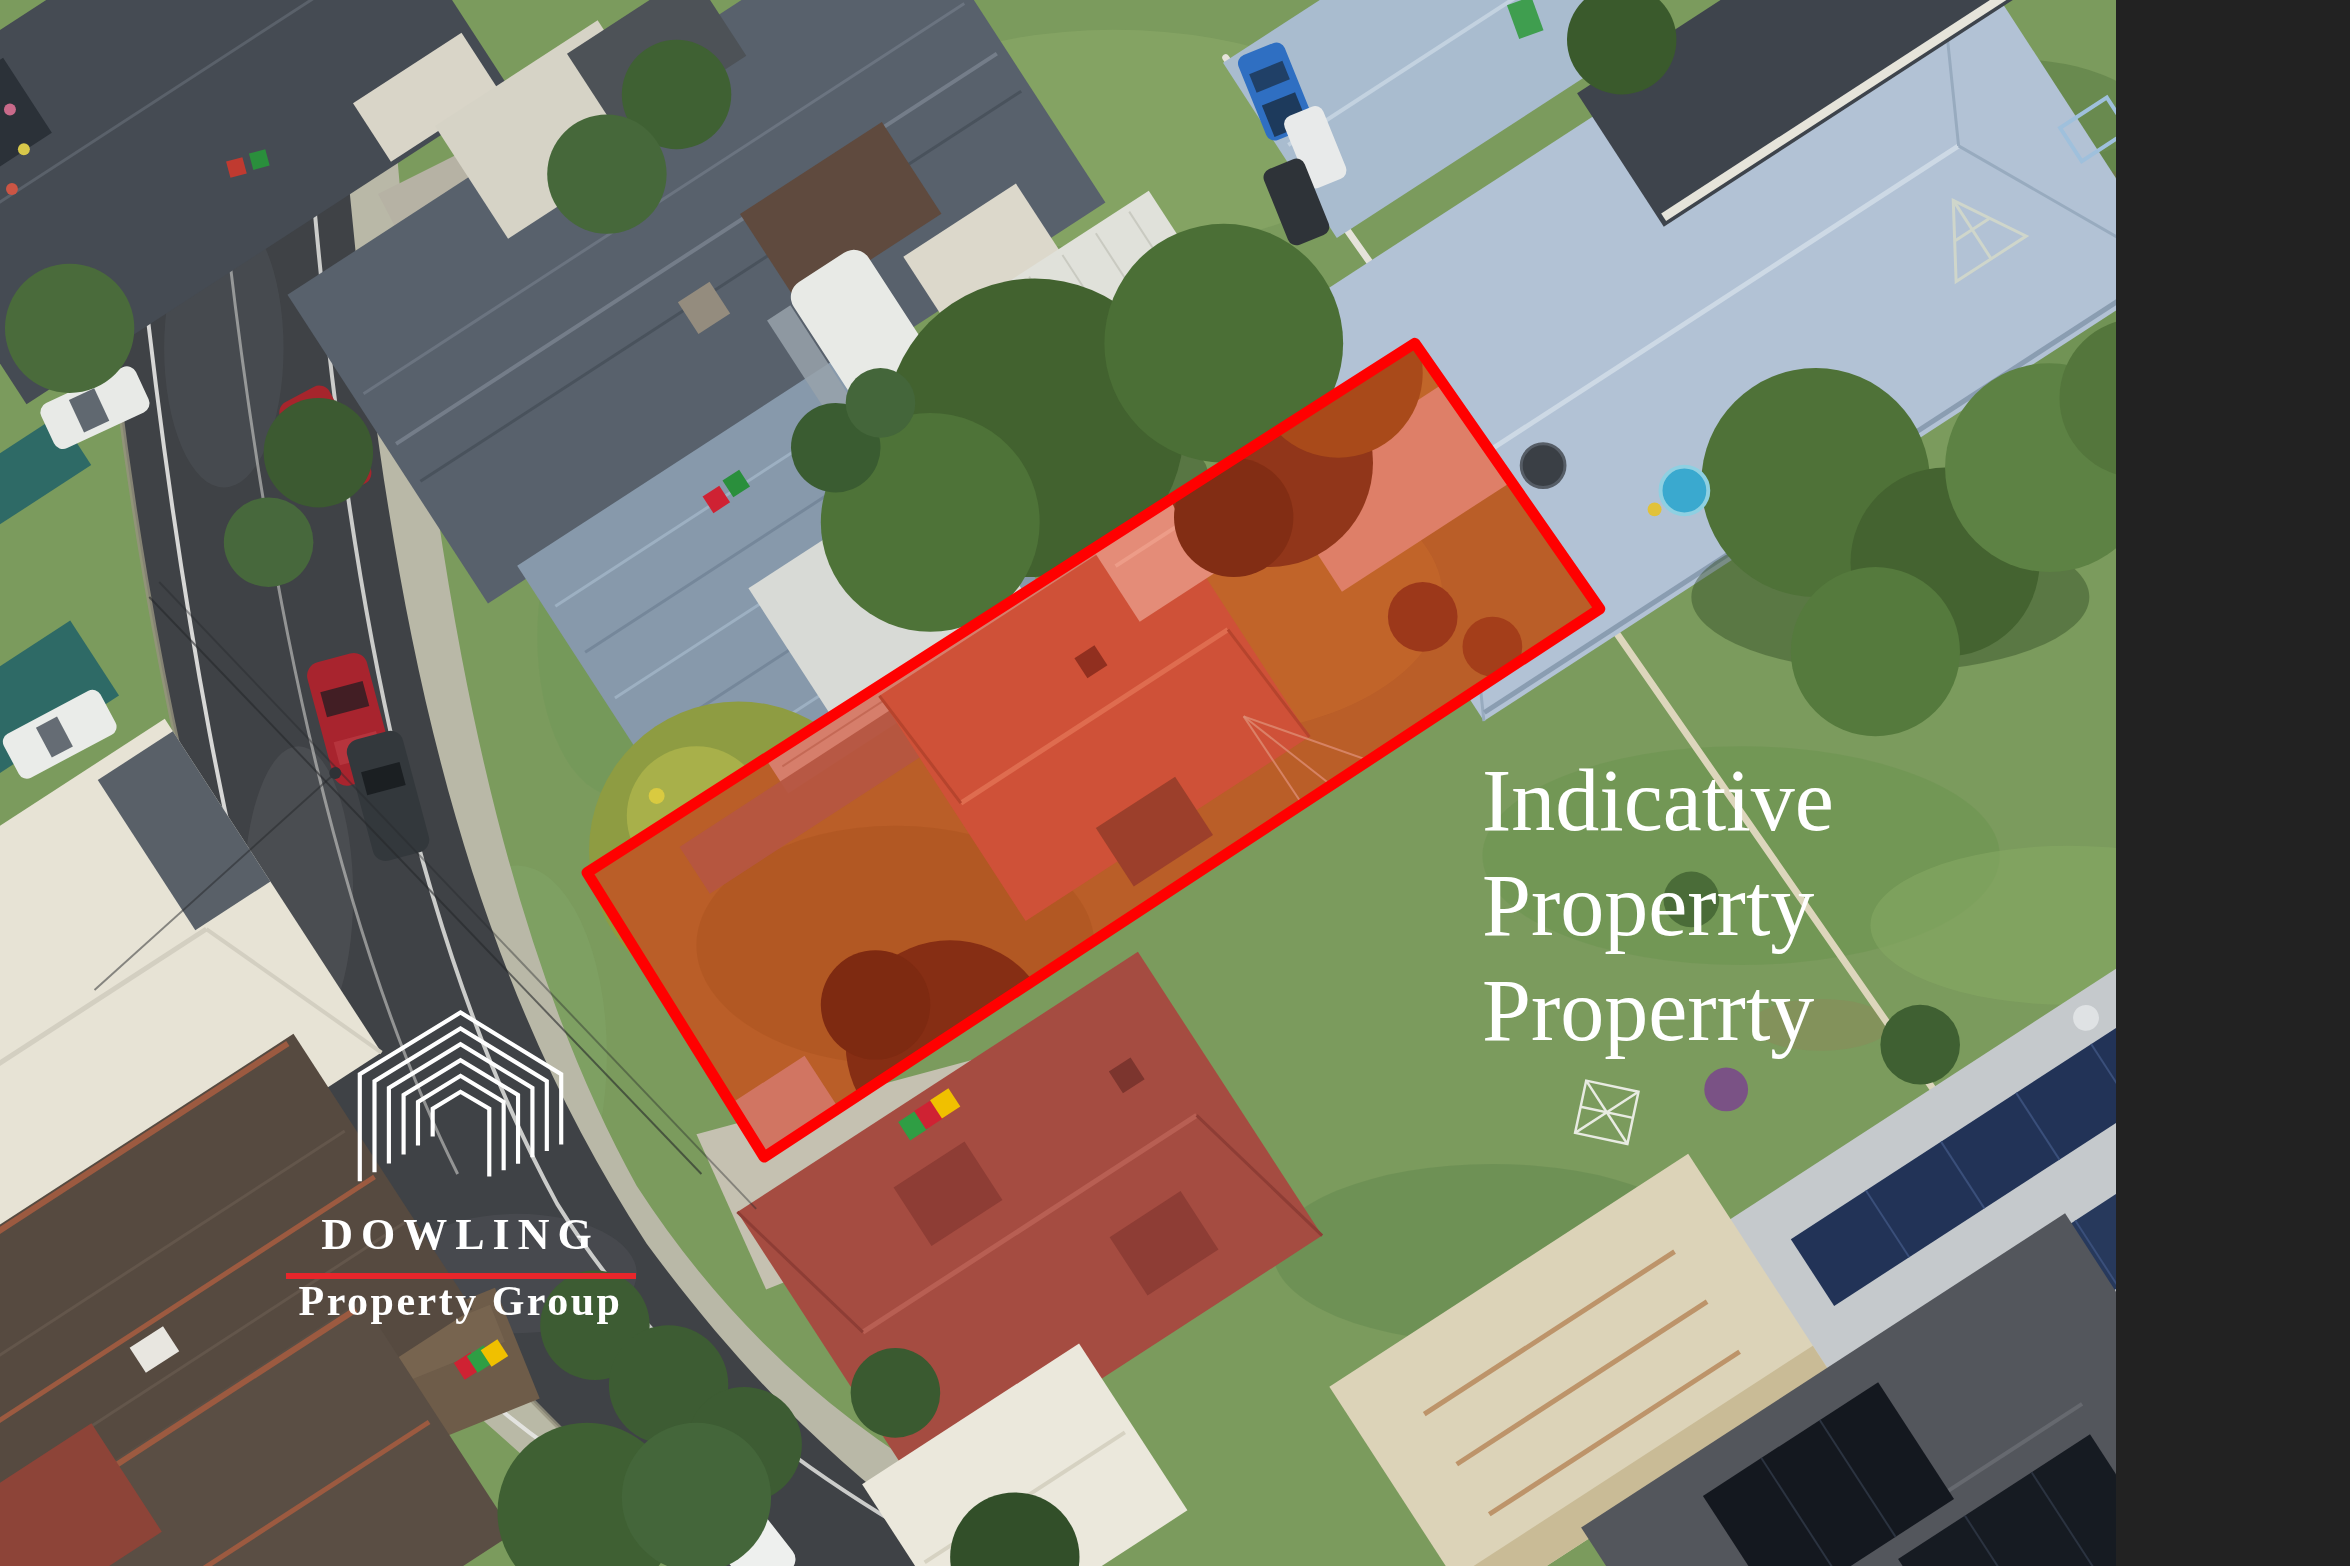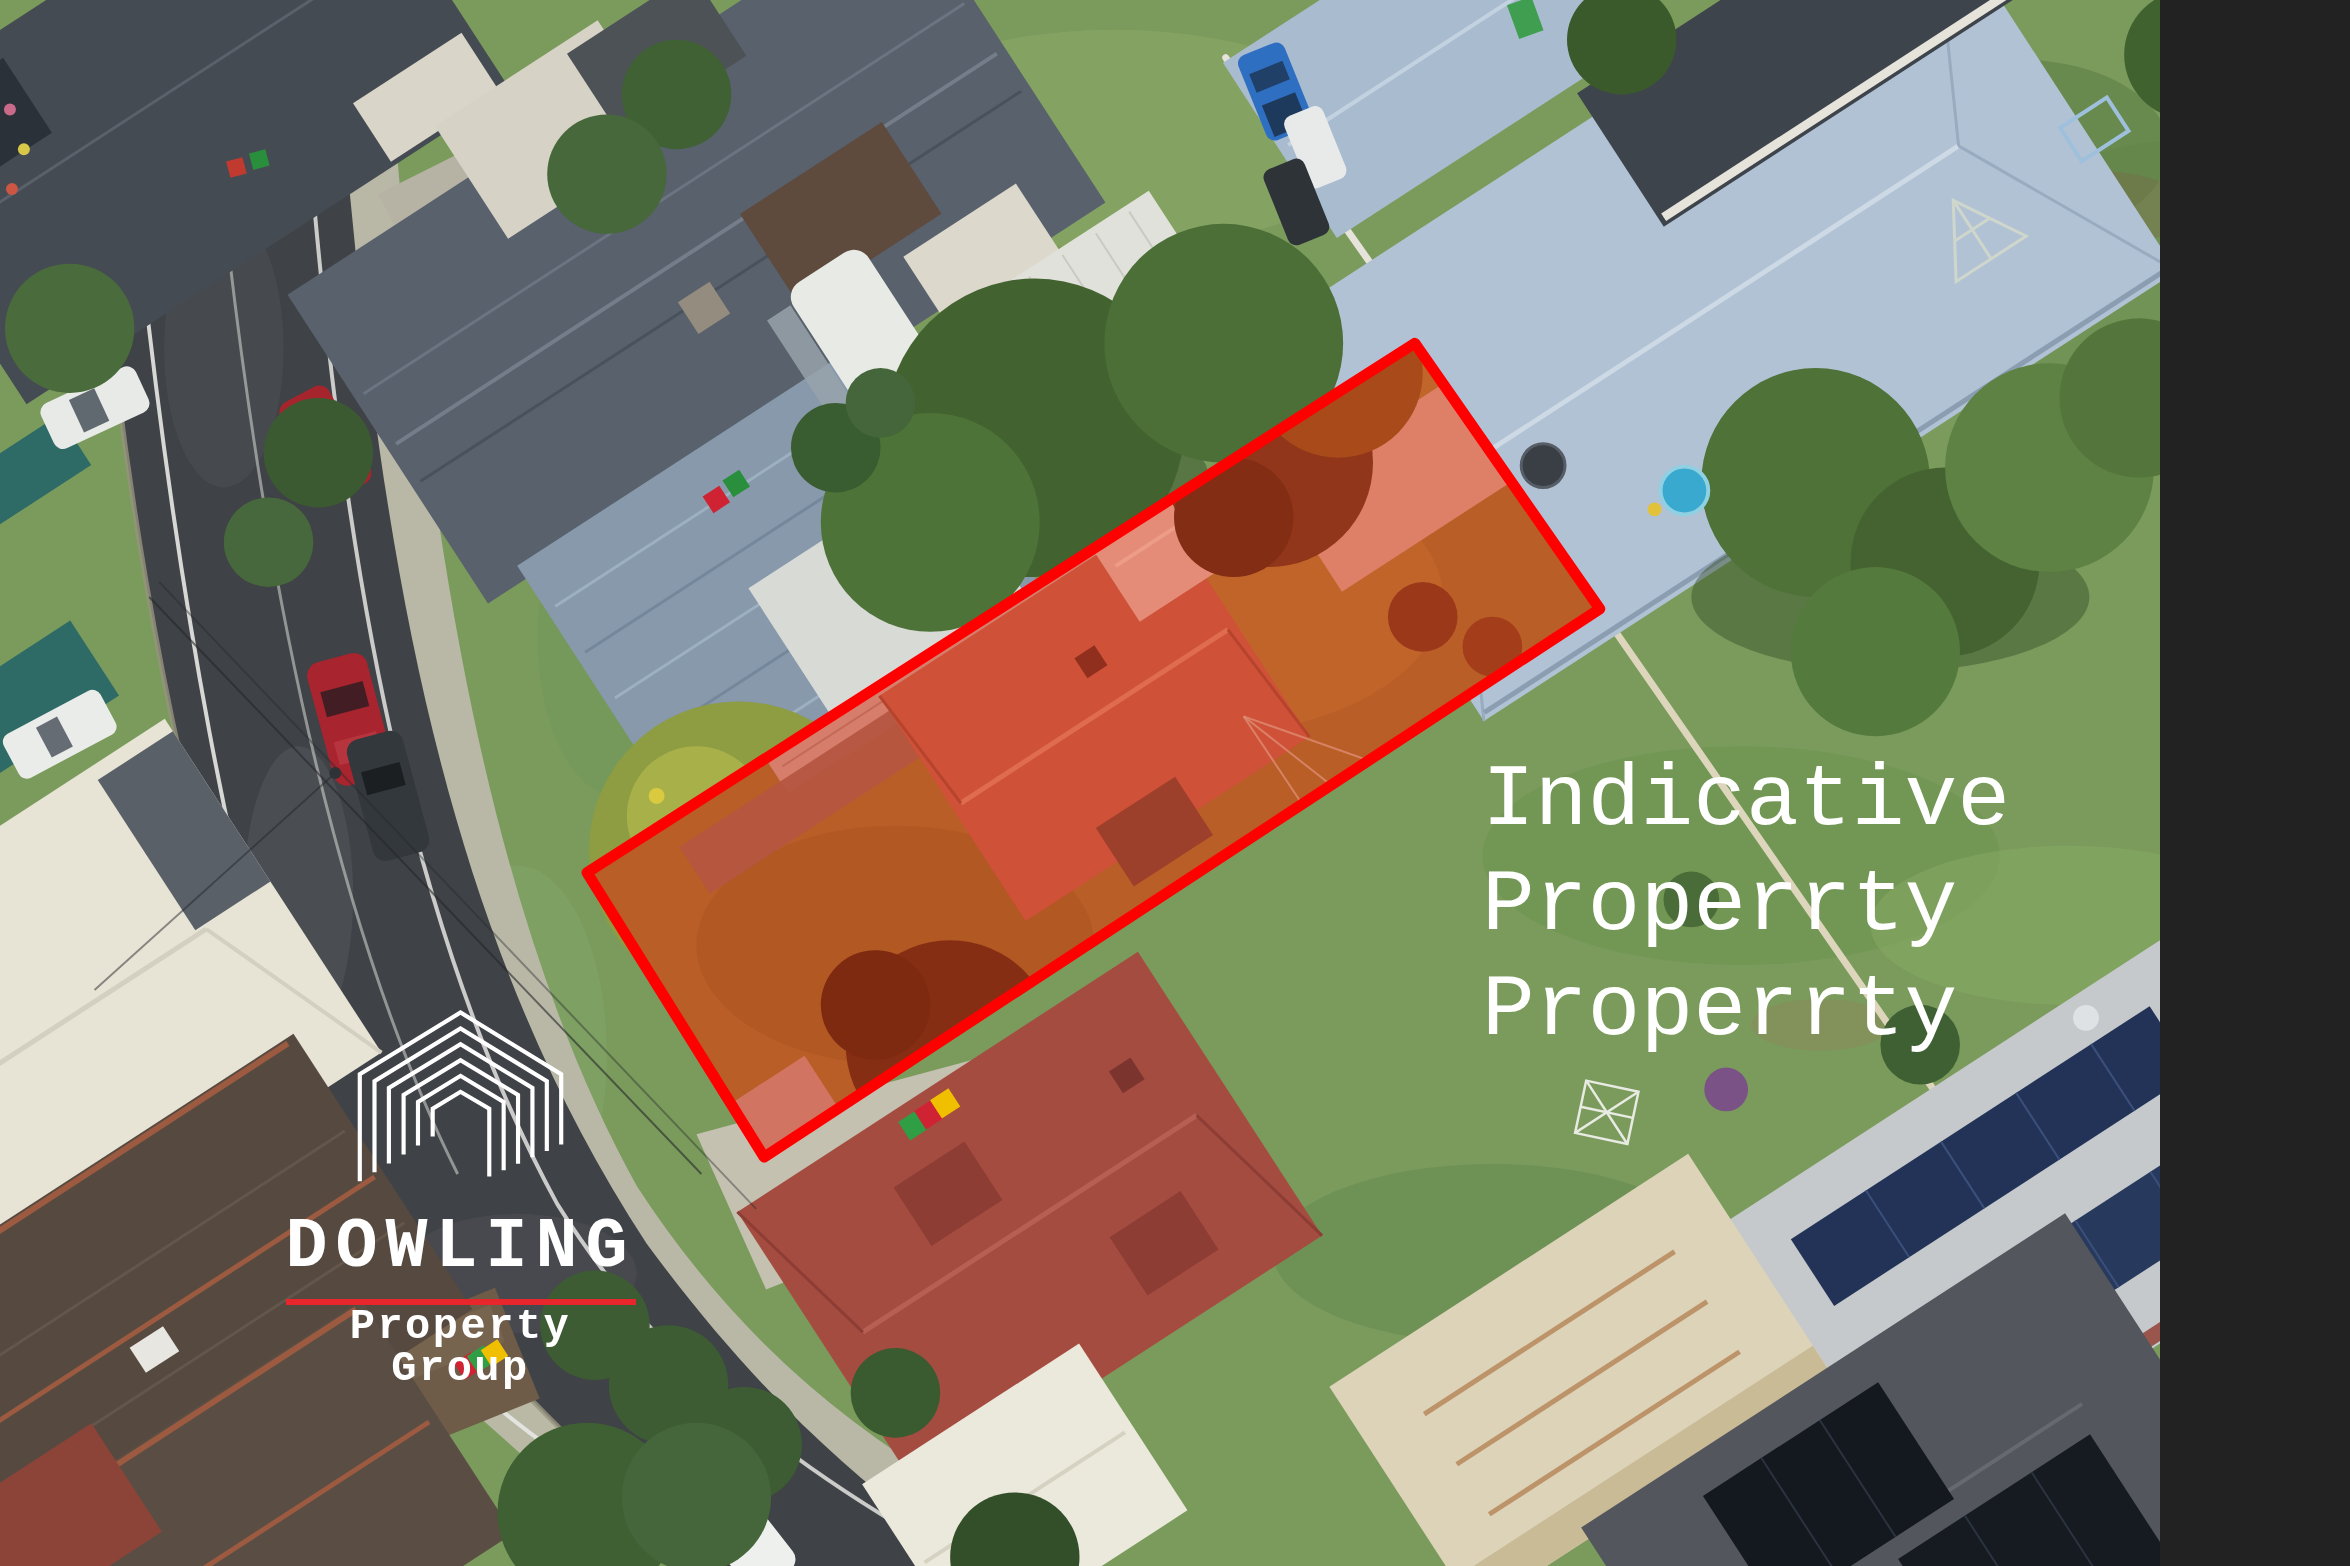--- a/index.html
+++ b/index.html
@@ -1,26 +1,26 @@
 <!DOCTYPE html>
 <html><head>
 <meta charset="utf-8">
 <style>
   html,body{margin:0;padding:0;background:#222;}
   .stage{position:relative;width:2116px;height:1566px;overflow:hidden;
-         font-family:Liberation Mono, monospace;background:#7b9b5d;padding-left:44px;}
+         font-family:Liberation Serif, serif;background:#7b9b5d;}
   .scene{position:absolute;left:0;top:0;width:2350px;height:1566px;display:block;}
   
   .annotation{position:absolute;left:1482px;top:748px;color:#ffffff;
               font-size:88px;line-height:105px;font-weight:400;letter-spacing:0;
               white-space:nowrap;}
   
   .watermark{position:absolute;left:269px;top:991px;width:383px;text-align:center;color:#ffffff;}
   .logo-icon{display:block;margin:8px auto 0;width:211px;height:192px;}
-  .brand{margin-top:22px;font-size:70px;font-weight:700;letter-spacing:8px;line-height:1;}
+  .brand{margin-top:22px;font-size:44px;font-weight:700;letter-spacing:8px;line-height:1;}
   .rule{display:block;margin:16px auto 0;}
   .tagline{margin-top:1px;font-size:42px;font-weight:700;letter-spacing:2.5px;line-height:1;}
 </style>
 </head>
 <body>
 
 <div class="stage">
 
 <svg class="scene" viewBox="0 0 2362 1574" xmlns="http://www.w3.org/2000/svg">
   <defs>

